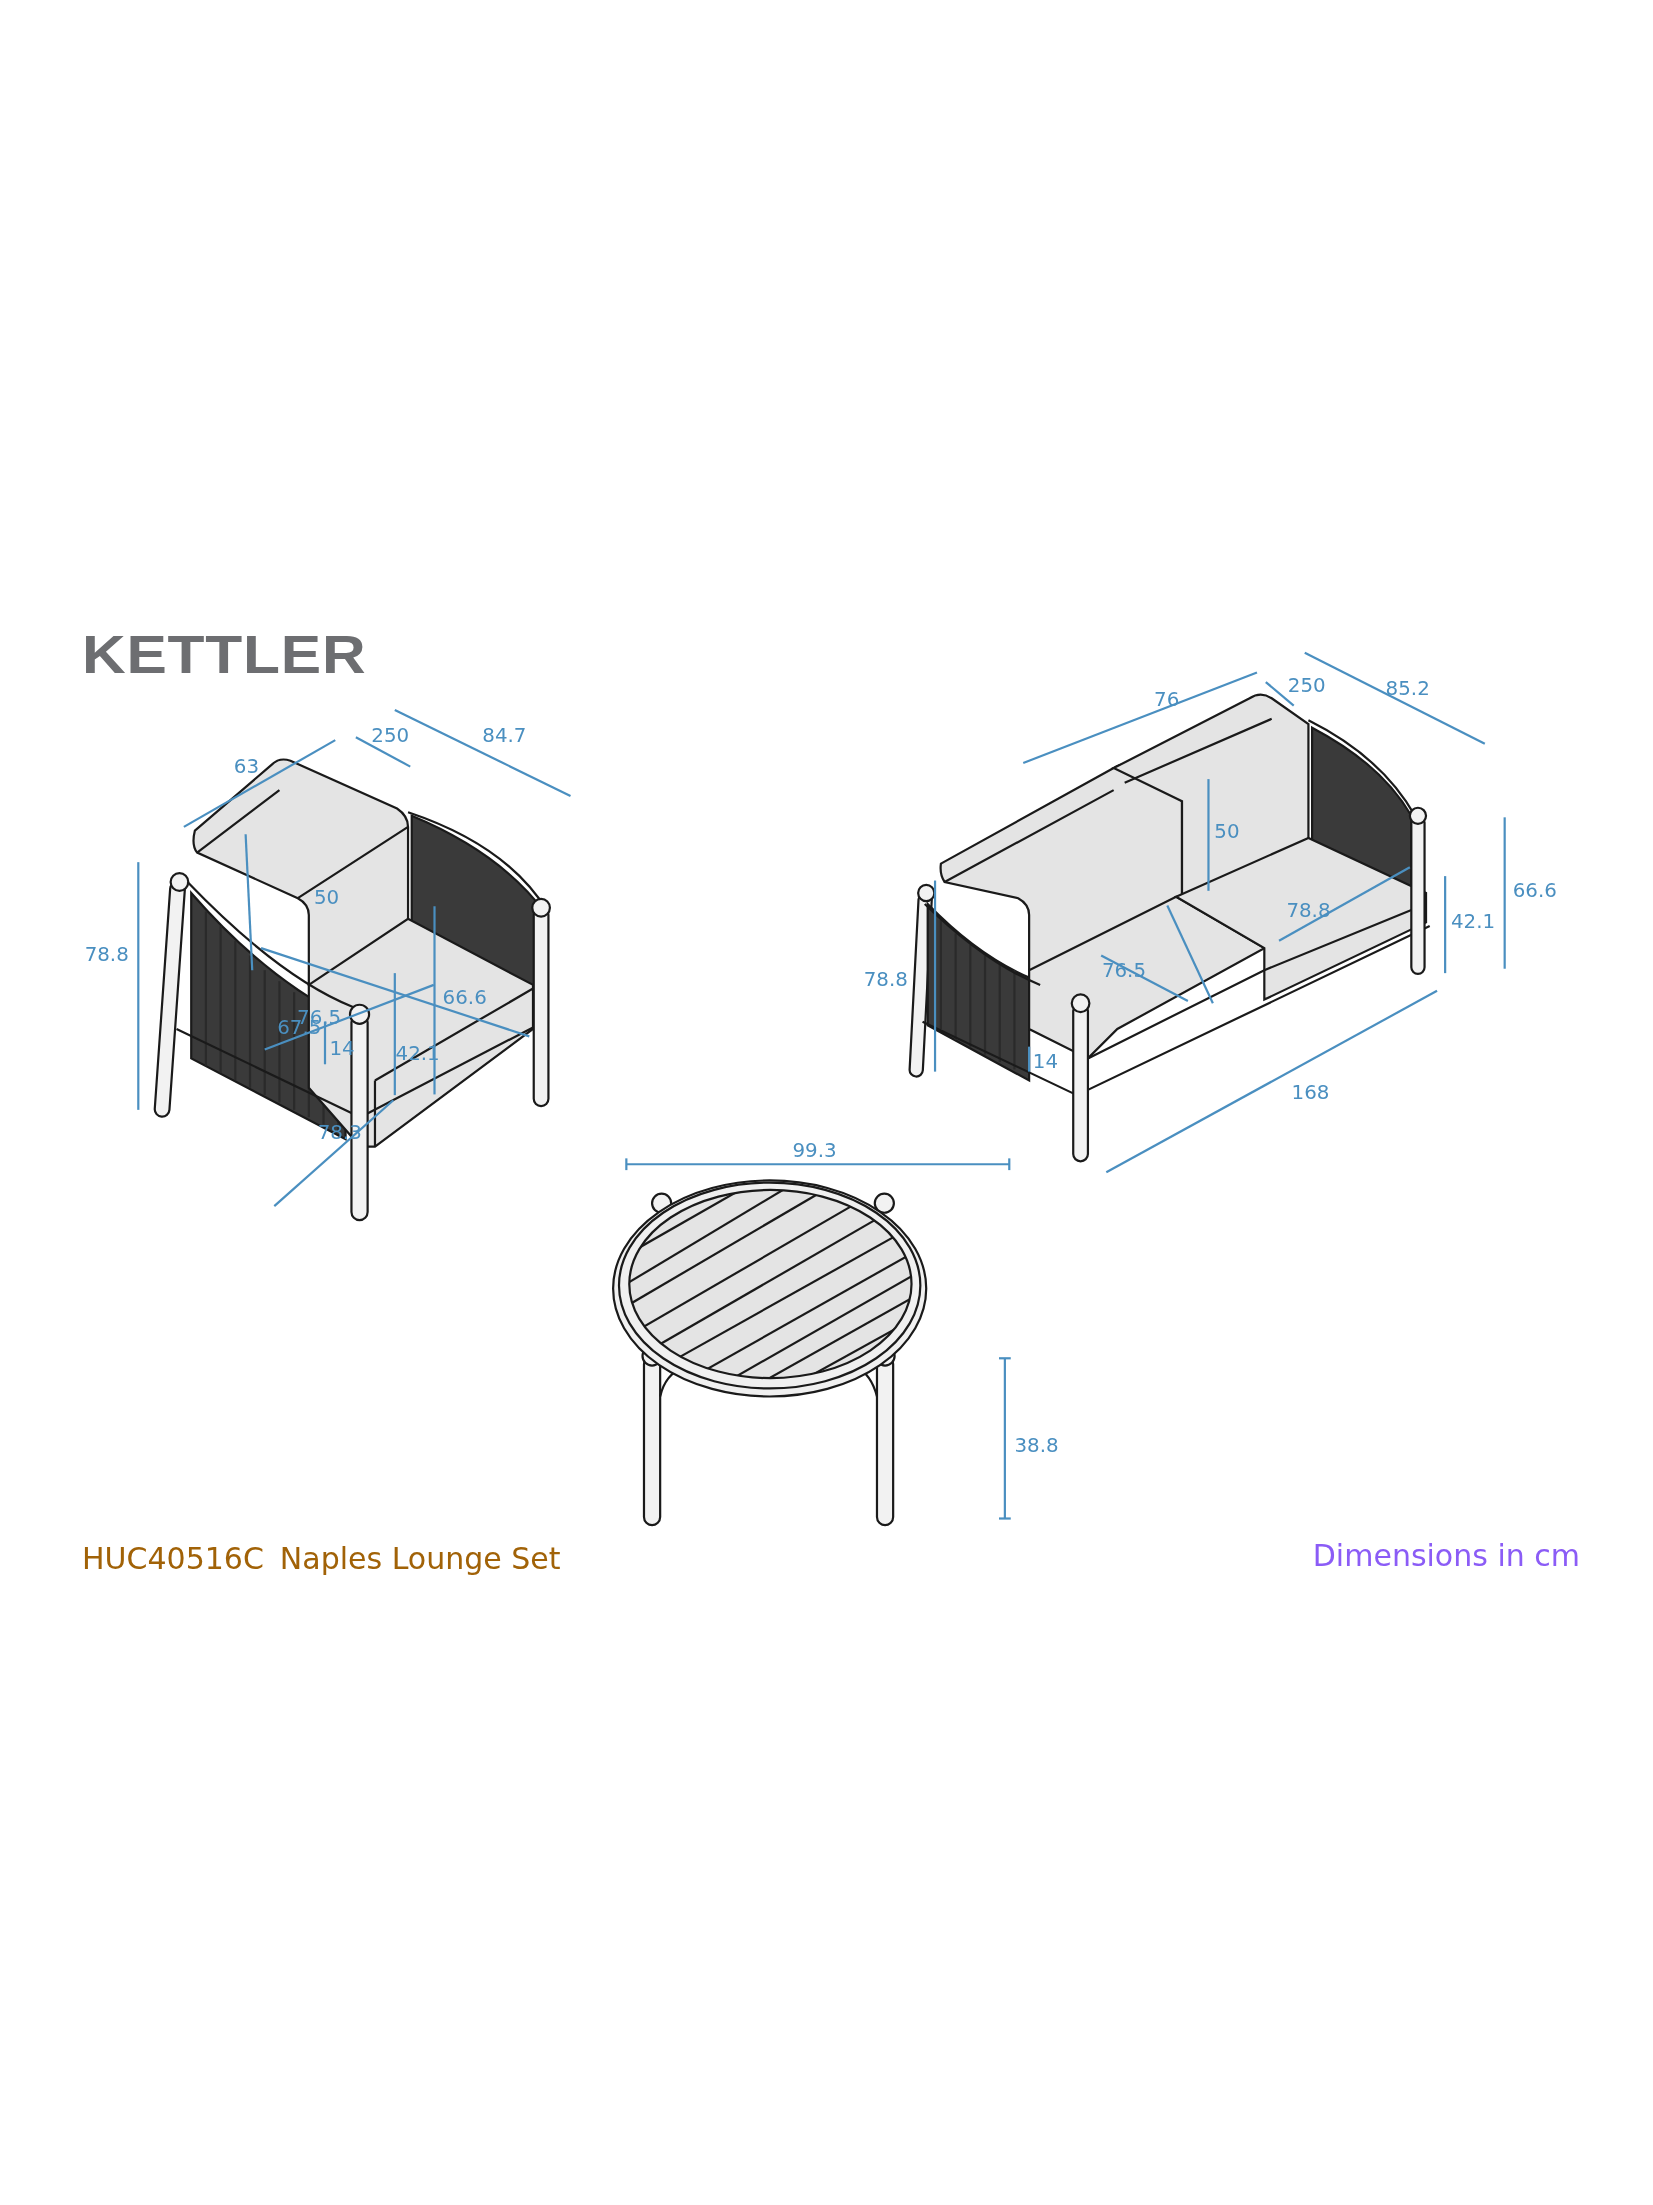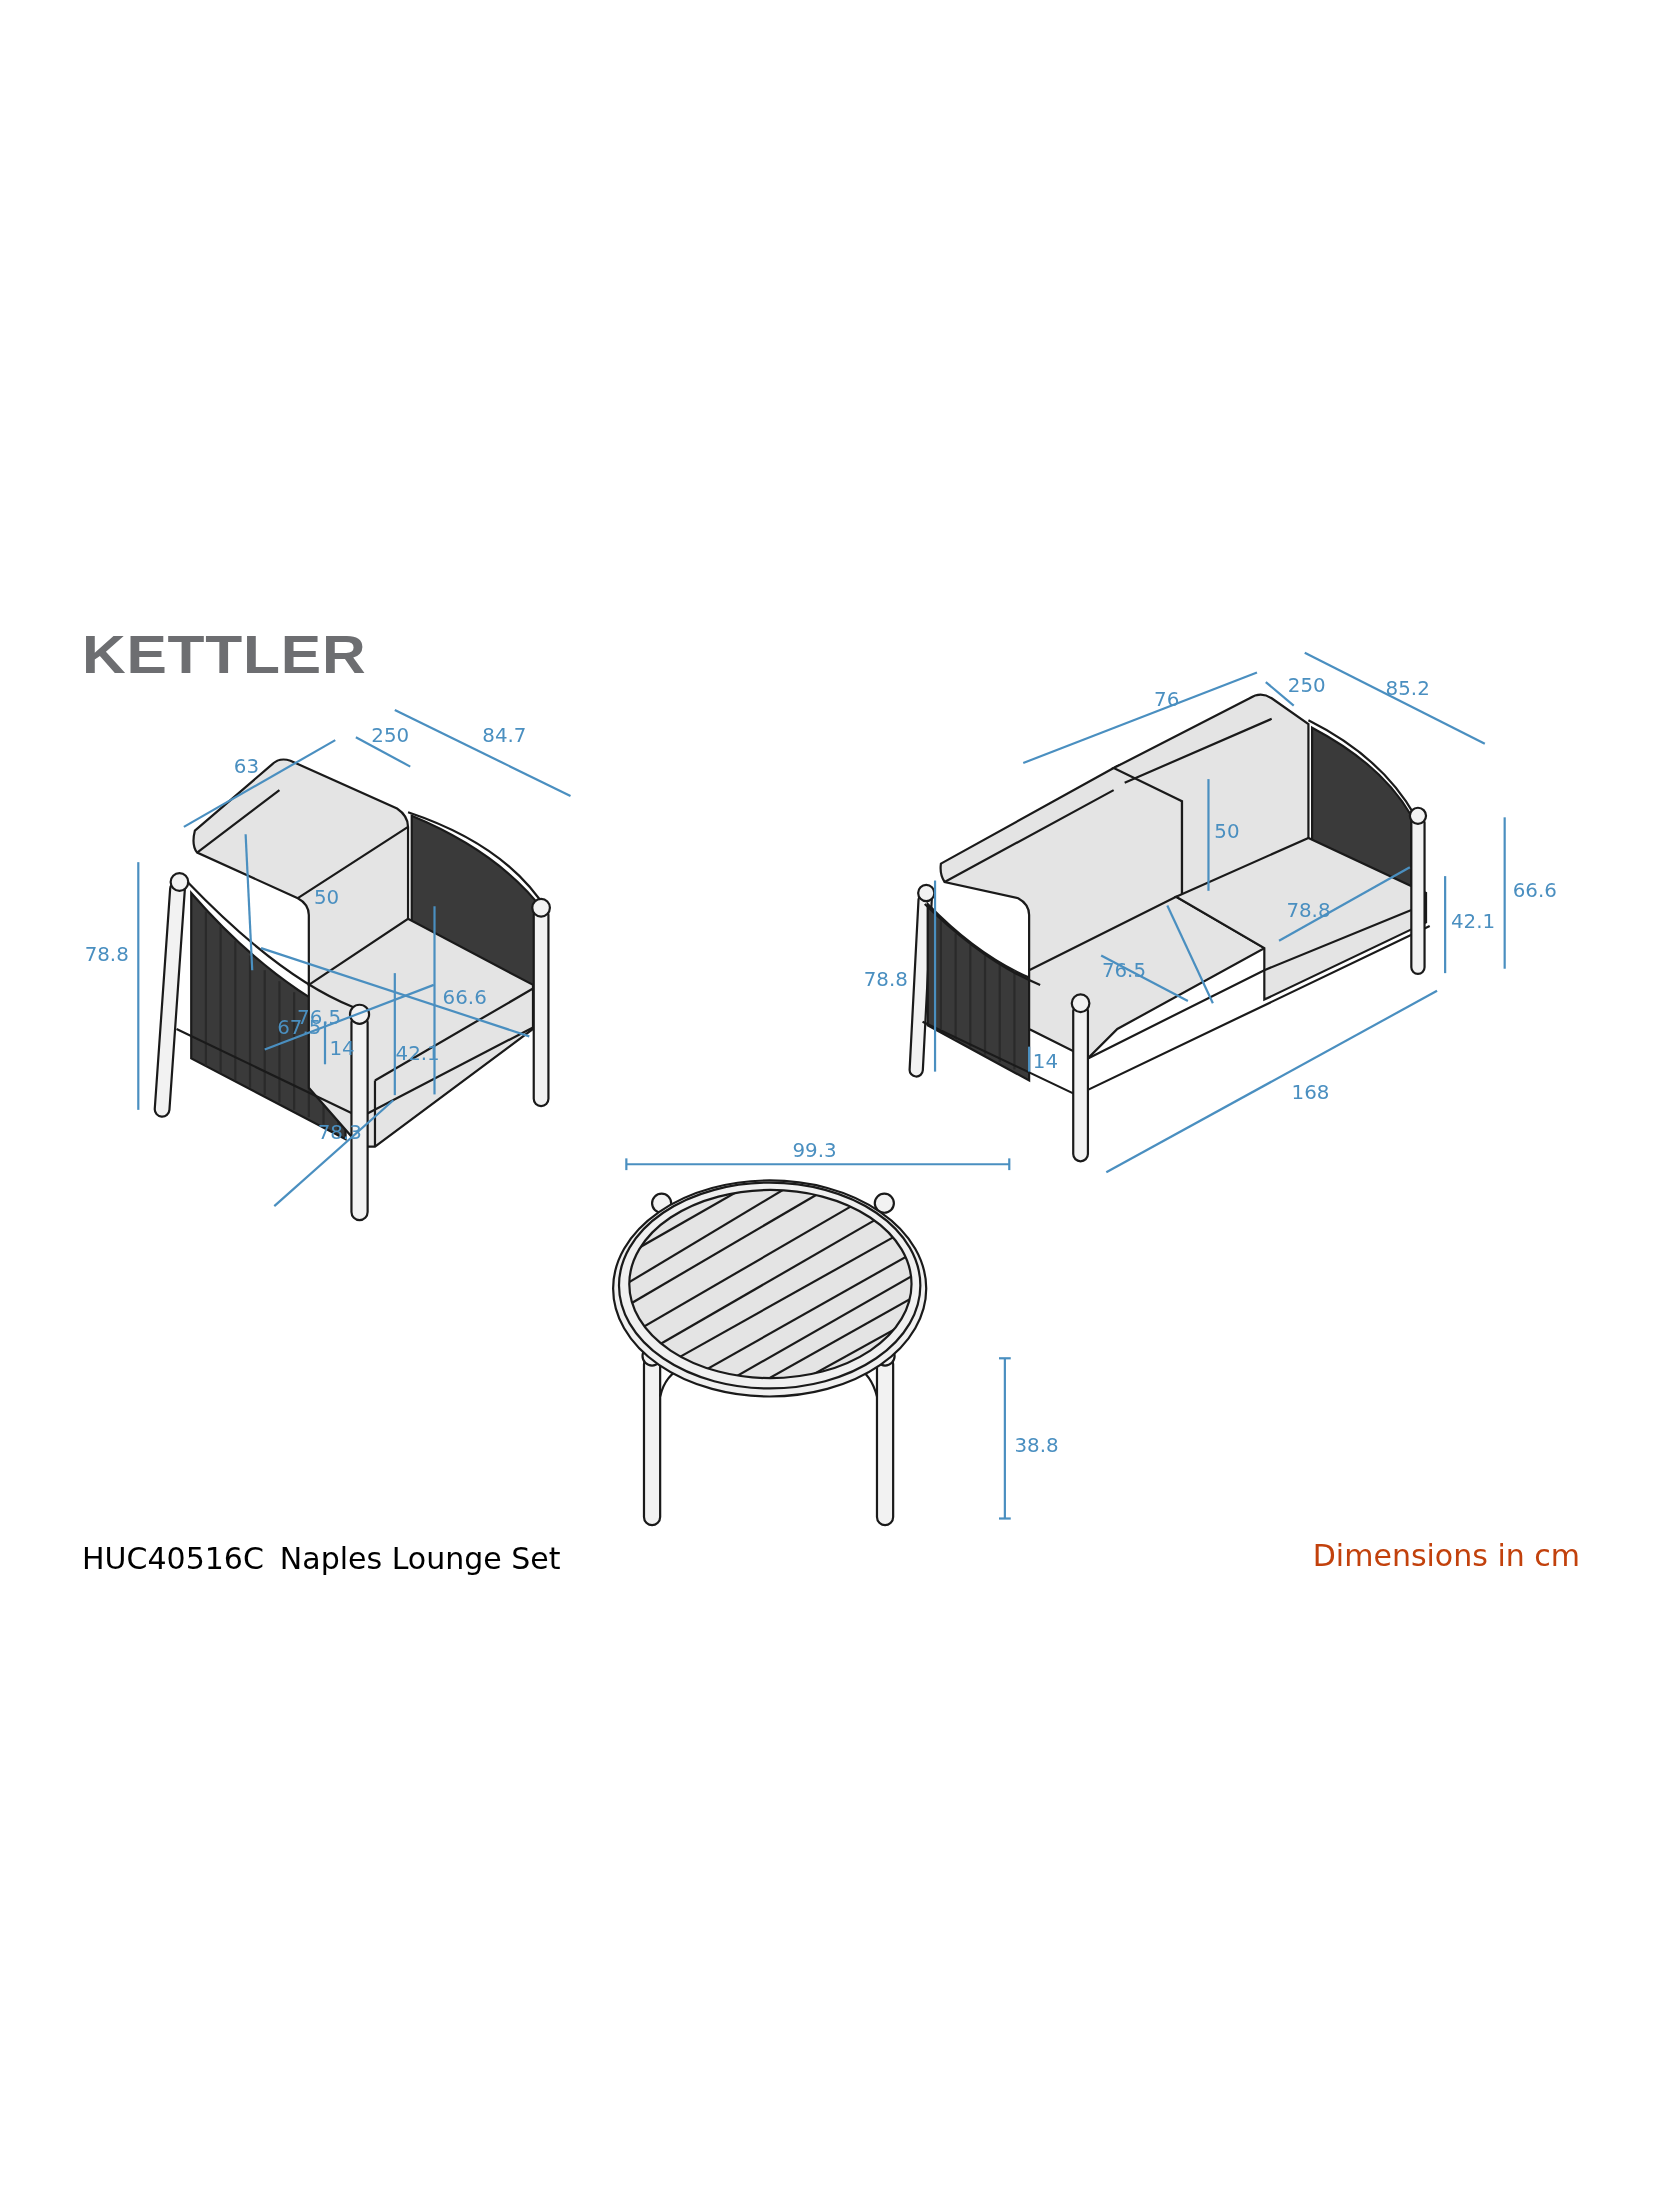--- a/index.html
+++ b/index.html
@@ -1,20 +1,20 @@
 <!DOCTYPE html>
 <html style="font-size:11.8px"><head>
 <meta charset="utf-8">
 <style>
   html, body { margin:0; padding:0; background:#ffffff; }
   body { width:1654px; height:2205px; position:relative; overflow:hidden; font-family:"DejaVu Sans", sans-serif; }
   .logo { position:absolute; left:82px; top:623px; font-family:"Liberation Sans", sans-serif; font-weight:bold; font-size:54px; letter-spacing:0.7px; color:#6d6e71; transform:scaleX(1.12); transform-origin:left top; }
-  .footer-left { position:absolute; left:82px; top:1541px; font-size:30px; color:#000000; white-space:nowrap; }
+  .footer-left { position:absolute; left:82px; top:1541px; font-size:30px; color:#a16207; white-space:nowrap; }
   .footer-left .code { margin-right:16px; }
-  .footer-right { position:absolute; right:74px; top:1538px; font-size:30px; color:#c2410c; }
+  .footer-right { position:absolute; right:74px; top:1538px; font-size:30px; color:#8b5cf6; }
   svg.drawing { position:absolute; left:0; top:0; }
   .dim { fill:#4a8fc0; font-family:"DejaVu Sans", sans-serif; font-size:27px; }
   .dl { stroke:#4a8fc0; stroke-width:3; fill:none; }
   .ol { stroke:#1a1a1a; stroke-width:3; fill:#e4e4e4; }
   .ol-nofill { stroke:#1a1a1a; stroke-width:3; fill:none; }
   .rope { stroke:#2a2a2a; stroke-width:3; }
   .leg { stroke:#1a1a1a; stroke-width:3; fill:#f2f2f2; }
 </style>
 </head>
 <body>

